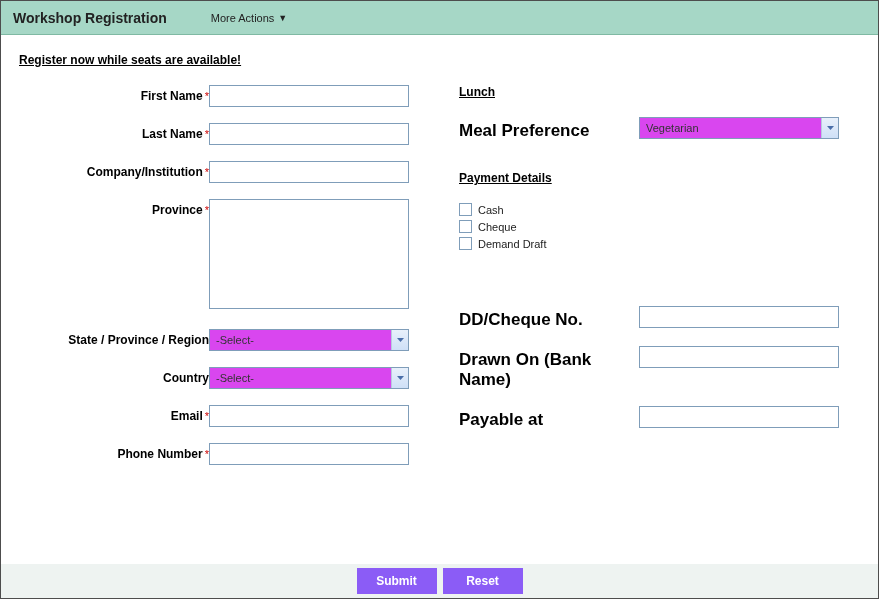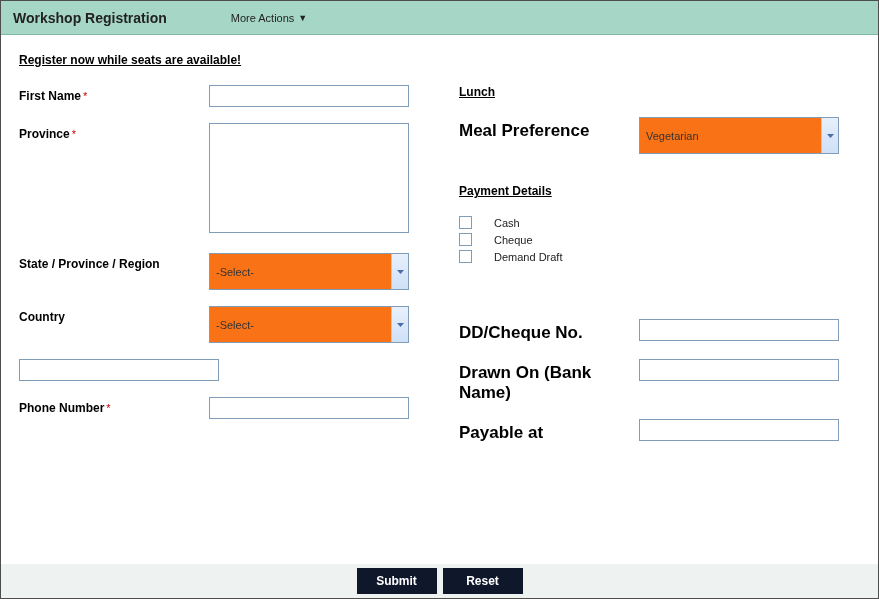--- a/index.html
+++ b/index.html
@@ -27,21 +27,21 @@
     padding: 16px 12px;
   }
   .header-title {
     font-size: 14px;
     font-weight: bold;
     color: #222;
   }
   .more-actions {
     font-size: 11px;
     color: #222;
-    margin-left: 64px;
+    margin-left: 44px;
     cursor: pointer;
     display: flex;
     align-items: center;
   }
   .more-actions .tri {
     margin-left: 4px;
     font-size: 9px;
   }
   .content {
     flex: 1;
@@ -75,20 +75,21 @@
     display: flex;
     align-items: flex-start;
     margin-bottom: 12px;
   }
   .col-left .label {
     width: 190px;
     padding-top: 4px;
     font-size: 12px;
     font-weight: bold;
     color: #000;
+    text-align: right;
   }
   .col-right .label {
     width: 180px;
     padding-top: 4px;
     font-size: 17px;
     font-weight: bold;
     color: #000;
   }
   .req {
     color: #cc0000;
@@ -111,23 +112,23 @@
     width: 200px;
     height: 110px;
     border: 1px solid #7f9db9;
     font-size: 11px;
     padding: 3px 4px;
     resize: none;
     background: #fff;
   }
   .select-wrap {
     width: 200px;
-    height: 37px;
+    height: 22px;
     border: 1px solid #7f9db9;
-    background: #f97316;
+    background: #d946ef;
     display: flex;
     align-items: center;
     padding-left: 6px;
     font-size: 11px;
     color: #333;
     position: relative;
     cursor: pointer;
   }
   .select-arrow {
     width: 17px;
@@ -150,21 +151,21 @@
     text-decoration: underline;
     margin-bottom: 14px;
     margin-top: 0;
   }
   .section-head.payment {
     margin-top: 14px;
   }
   .chk-wrap {
     display: flex;
     align-items: center;
-    gap: 22px;
+    gap: 6px;
     font-size: 11px;
     color: #222;
     margin-bottom: 4px;
   }
   .chk {
     width: 13px; height: 13px;
     border: 1px solid #7f9db9;
     background: #fff;
     cursor: pointer;
   }
@@ -184,21 +185,21 @@
   }
   .btn {
     width: 80px;
     height: 26px;
     border: none;
     color: #fff;
     font-size: 12px;
     font-weight: bold;
     cursor: pointer;
     font-family: inherit;
-    background: #0f172a;
+    background: #8b5cf6;
   }
 </style>
 </head>
 <body>
 
 <div class="frame">
   <div class="header-bar">
     <div class="header-title">Workshop Registration</div>
     <div class="more-actions">
       <span>More Actions</span>
@@ -213,21 +214,33 @@
 
       <div class="col-left">
 
         <div class="row">
           <div class="label">
             <span>First Name</span><span class="req">*</span>
           </div>
           <div class="control-cell"><input class="txt" type="text" value="" style=""></div>
         </div>
 
-
+        <div class="row">
+          <div class="label">
+            <span>Last Name</span><span class="req">*</span>
+          </div>
+          <div class="control-cell"><input class="txt" type="text" value="" style=""></div>
+        </div>
+
+        <div class="row">
+          <div class="label">
+            <span>Company/Institution</span><span class="req">*</span>
+          </div>
+          <div class="control-cell"><input class="txt" type="text" value="" style=""></div>
+        </div>
 
         <div class="row">
           <div class="label">
             <span>Province</span><span class="req">*</span>
           </div>
           <div class="control-cell"><textarea class="txa" style=""></textarea></div>
         </div>
 
 
         <div class="row">
@@ -256,20 +269,23 @@
               <span class="select-arrow">
                 <svg viewBox="0 0 7 4">
                     <polygon points="0,0 7,0 3.5,4" fill="#4a6ea9"></polygon>
                   </svg>
               </span>
             </div>
           </div>
         </div>
 
         <div class="row">
+          <div class="label">
+            <span>Email</span><span class="req">*</span>
+          </div>
           <div class="control-cell"><input class="txt" type="text" value="" style=""></div>
         </div>
 
         <div class="row" style="margin-bottom:0;">
           <div class="label">
             <span>Phone Number</span><span class="req">*</span>
           </div>
           <div class="control-cell"><input class="txt" type="text" value="" style=""></div>
         </div>
       </div>

